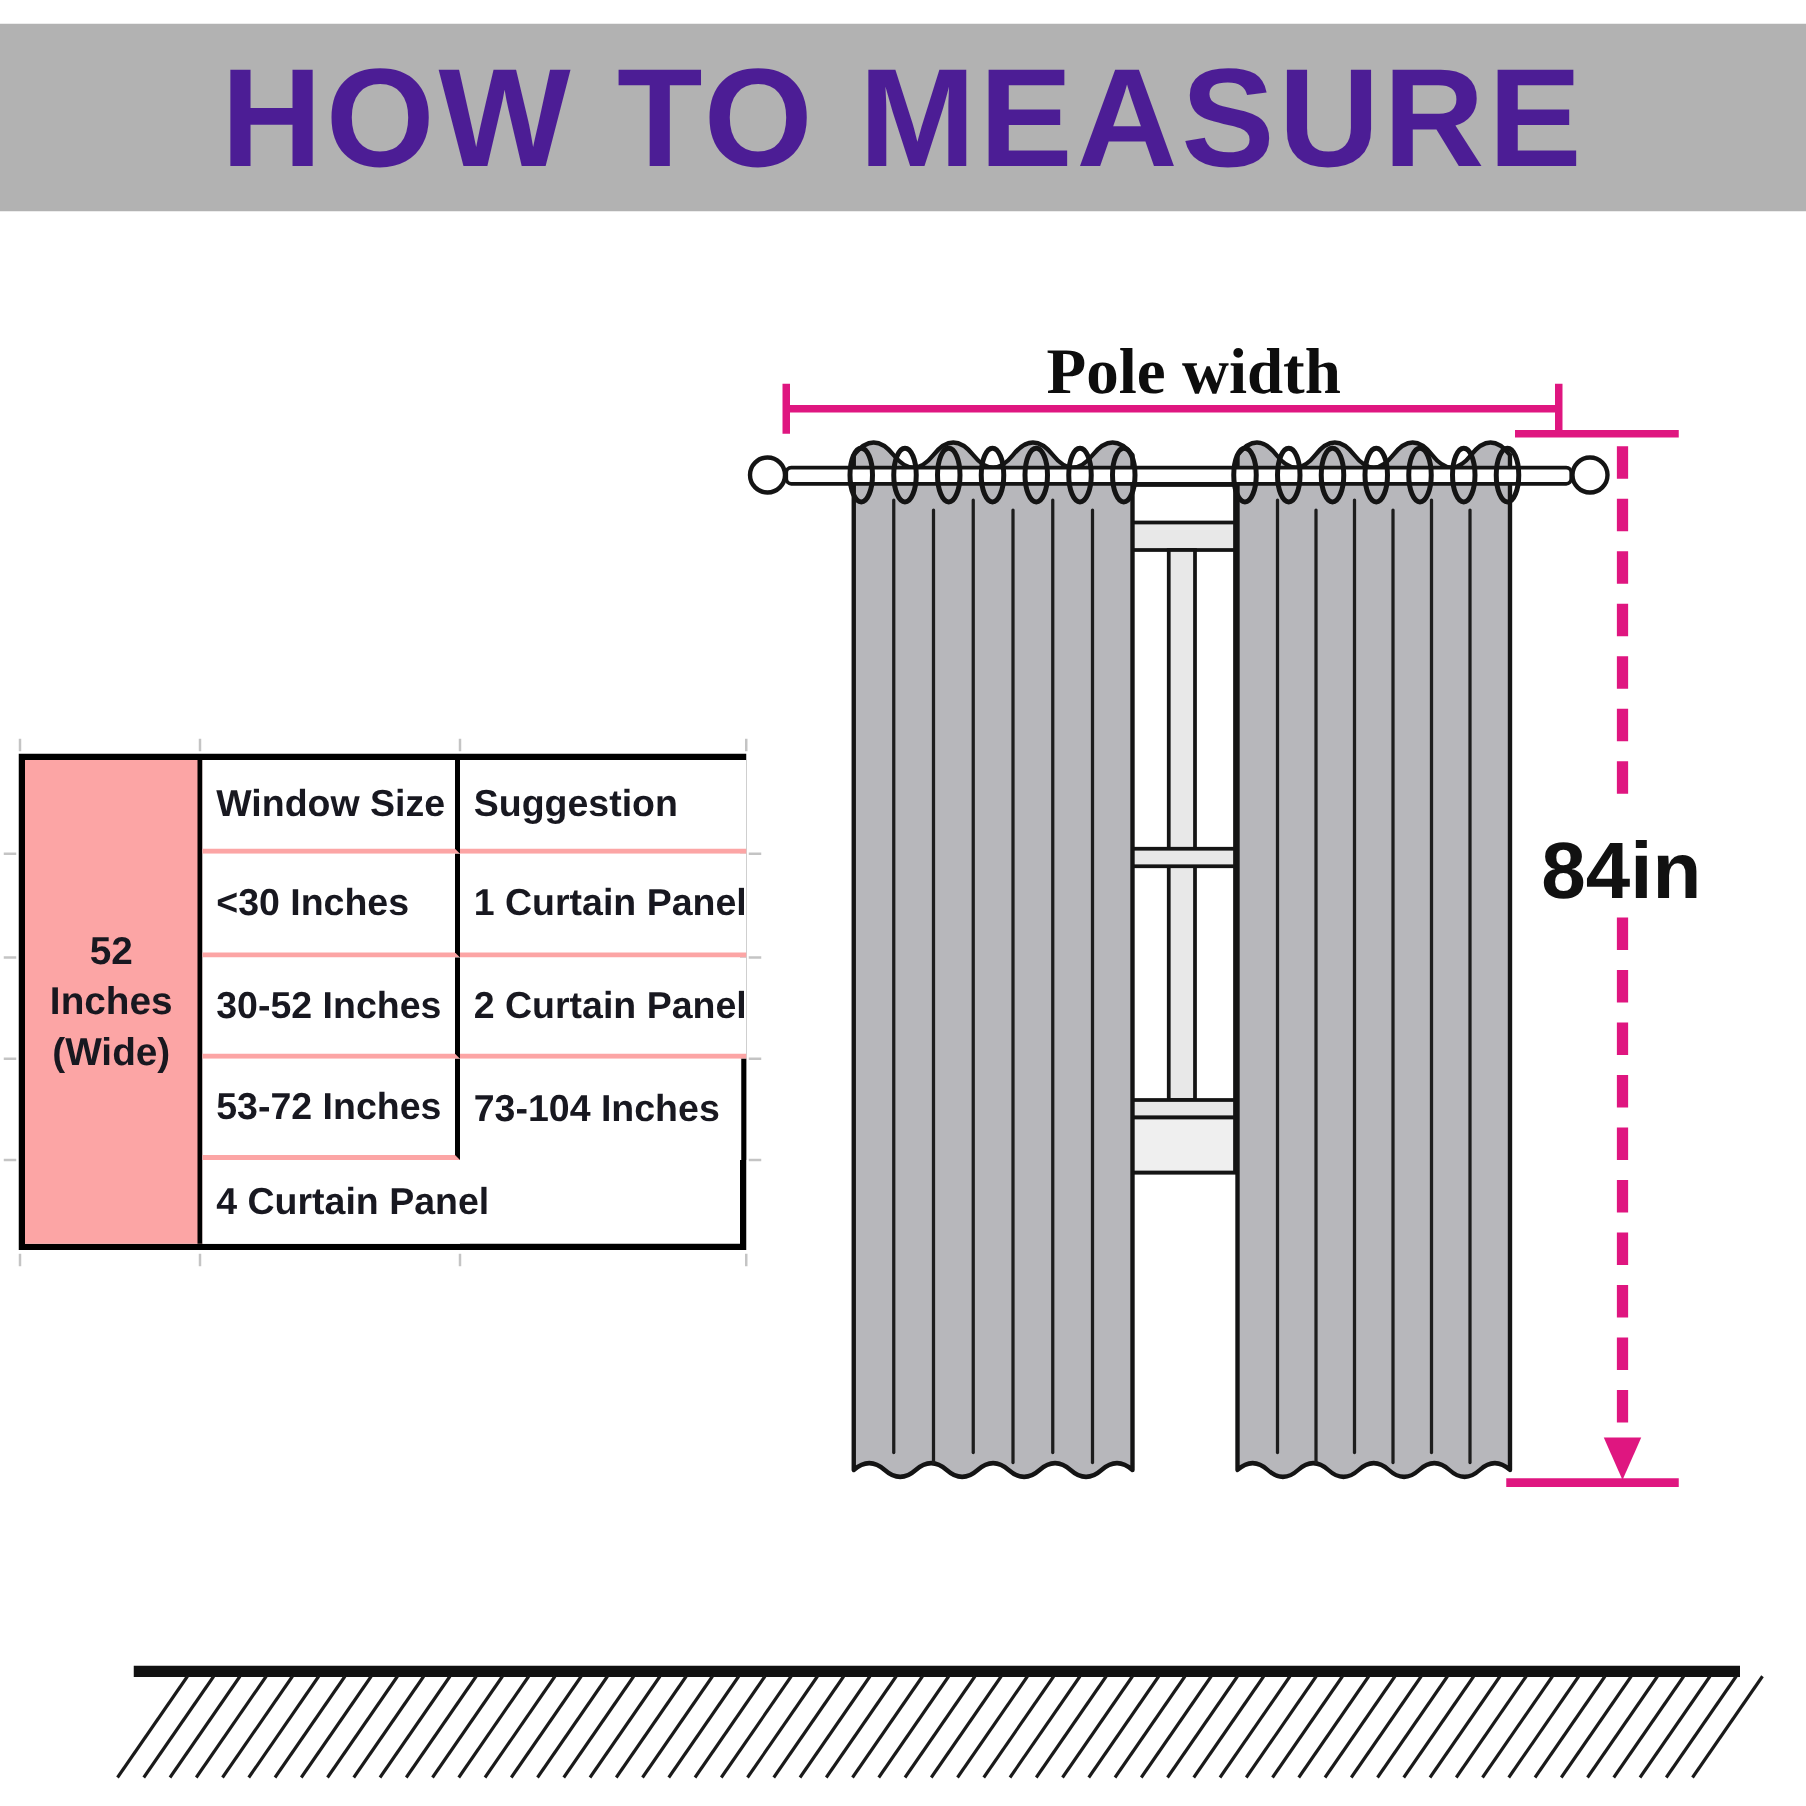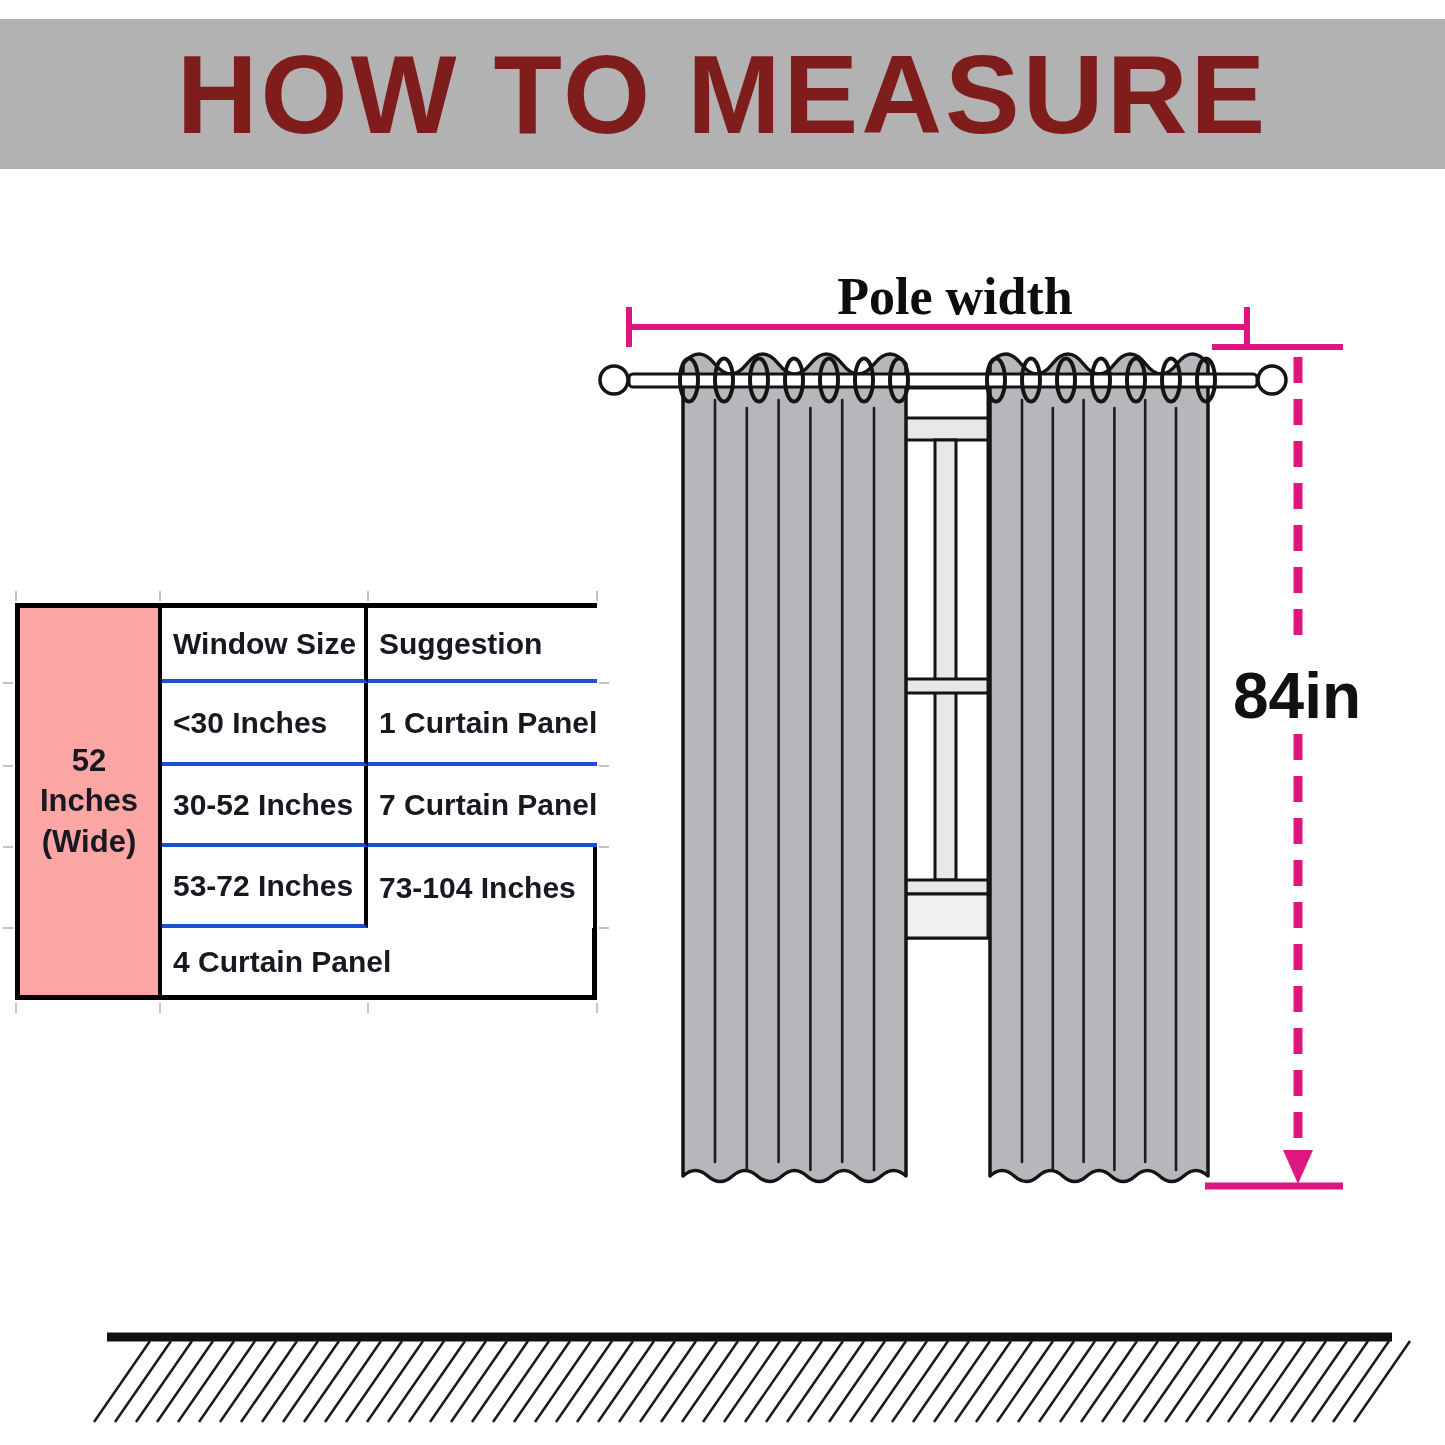--- a/index.html
+++ b/index.html
@@ -16,36 +16,36 @@
     position:relative;width:1445px;height:1445px;background:#ffffff;
     overflow:hidden;font-family:"Liberation Sans",sans-serif;
   }
   .banner{
     position:absolute;left:0;top:19px;width:1445px;height:150px;
     background:var(--banner);
     display:flex;align-items:center;justify-content:center;
   }
   .banner h1{
     margin:11px;font-size:112px;font-weight:900;letter-spacing:3px;
-    color:#7f1d1d;font-family:"Liberation Sans",sans-serif;white-space:nowrap;
+    color:#4c1d95;font-family:"Liberation Sans",sans-serif;white-space:nowrap;
   }
   svg.layer{position:absolute;left:0;top:0;width:1445px;height:1445px;}
 
   
   .tbl{
     position:absolute;left:15px;top:603px;width:582px;height:397px;
     box-sizing:border-box;border:5px solid #000;background:#fff;
     display:grid;grid-template-columns:142px 206px auto;
     grid-template-rows:75px 83px 81px 81px auto;
     color:#181820;
   }
   .cell{
     box-sizing:border-box;display:flex;align-items:center;
     padding-left:11px;font-weight:bold;font-size:30px;
-    border-right:4px solid #000;border-bottom:4px solid #1d4ed8;
+    border-right:4px solid #000;border-bottom:4px solid #fca5a5;
     white-space:nowrap;background:#fff;
   }
   .cell.last-col{border-right:none;}
   .cell.last-row{border-bottom:none;}
   .side-cell{
     grid-row:1/6;box-sizing:border-box;
     display:flex;flex-direction:column;align-items:center;justify-content:center;
     font-weight:bold;font-size:31px;line-height:1.3;text-align:center;
     border-right:4px solid #000;background:#fca5a5;padding:0;
   }
@@ -240,20 +240,20 @@
       <span>(Wide)</span>
     </div>
 
     <div class="cell">Window Size</div>
     <div class="cell last-col">Suggestion</div>
 
     <div class="cell">&lt;30 Inches</div>
     <div class="cell last-col">1 Curtain Panel</div>
 
     <div class="cell">30-52 Inches</div>
-    <div class="cell last-col">7 Curtain Panel</div>
+    <div class="cell last-col">2 Curtain Panel</div>
 
     <div class="cell">53-72 Inches</div>
 
     <div class="cell last-row">73-104 Inches</div>
     <div class="cell last-col last-row">4 Curtain Panel</div>
   </div>
 </div>
 
 </body></html>

